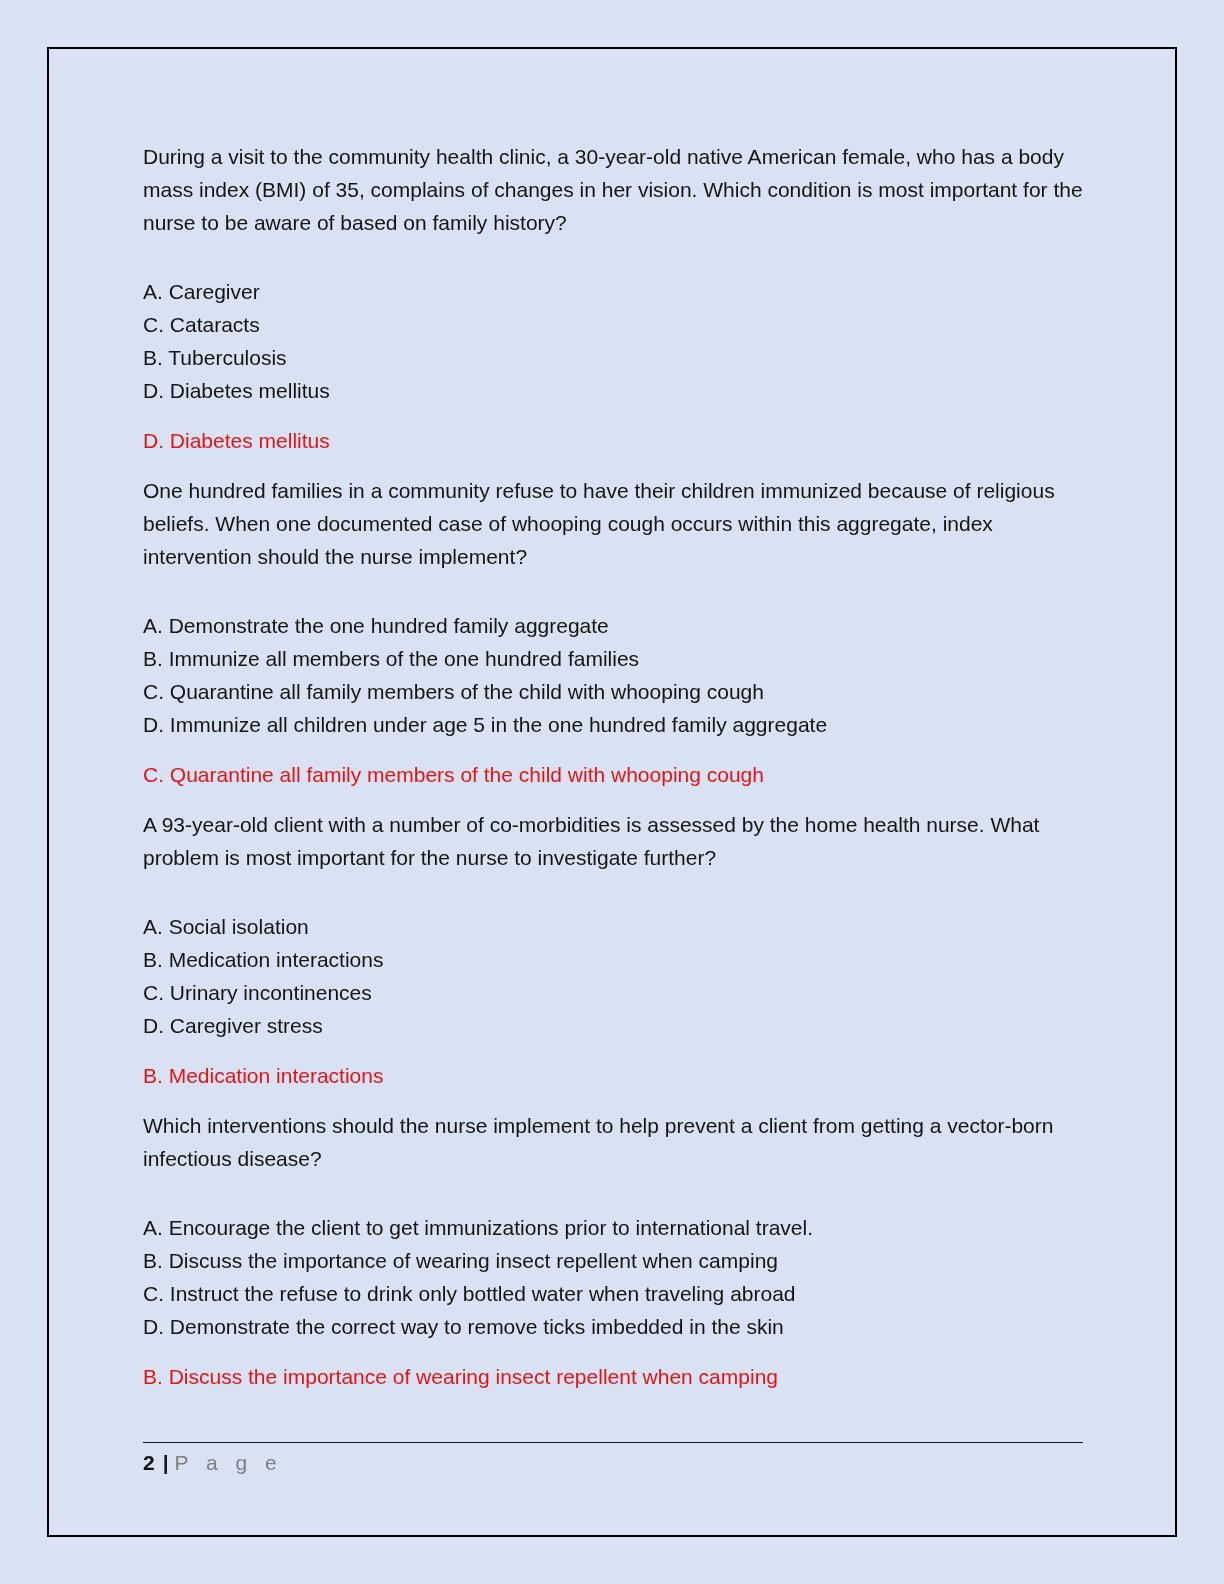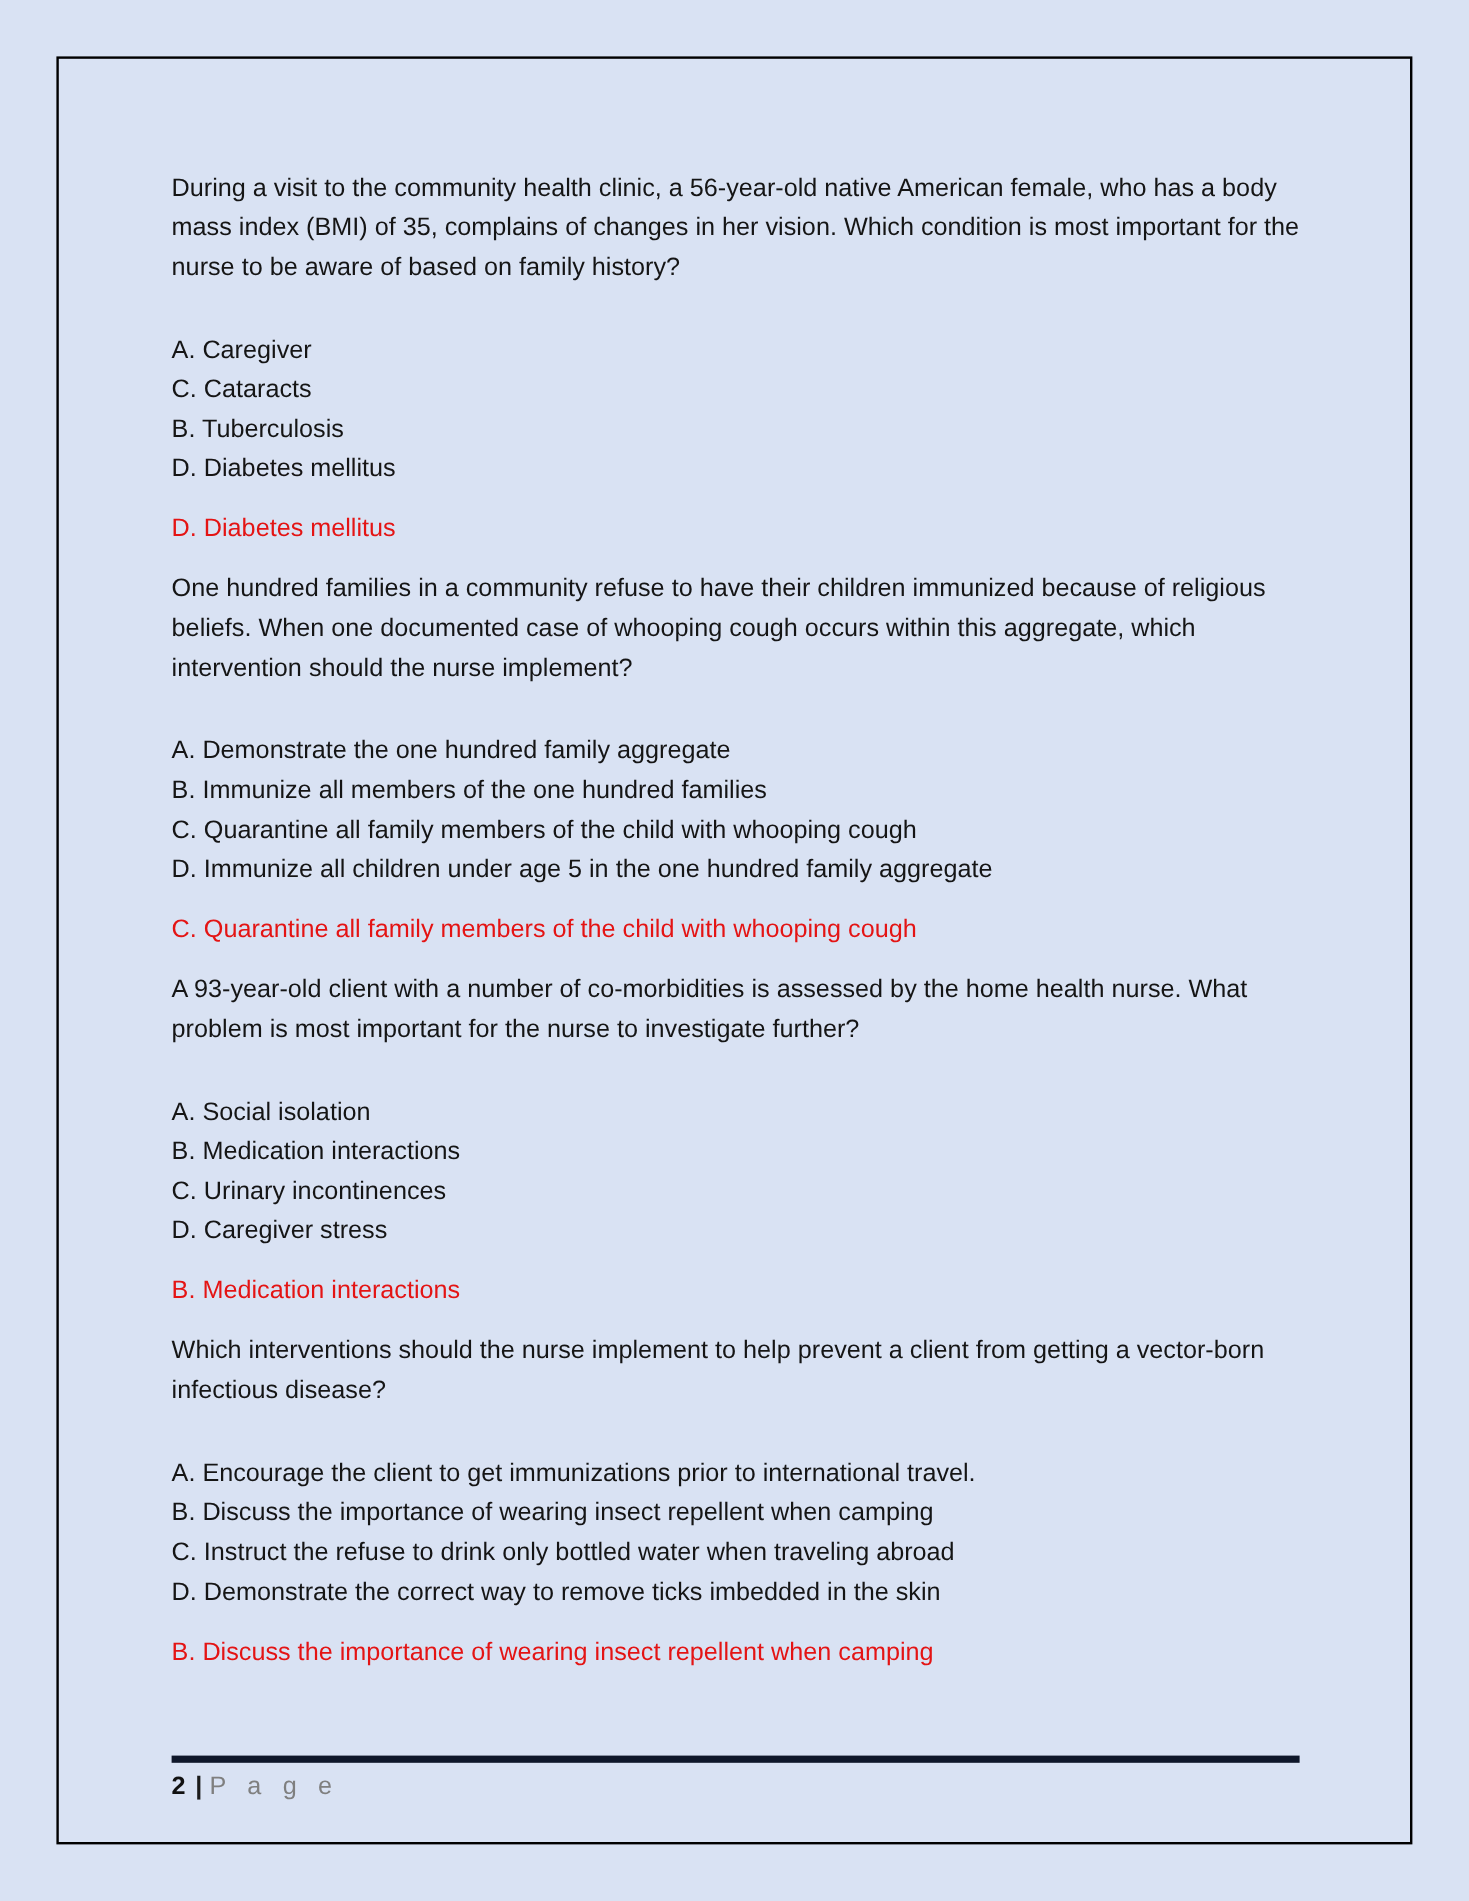--- a/index.html
+++ b/index.html
@@ -43,25 +43,24 @@
   }
   .q-answer {
     color: #e41414;
     margin: 0 0 17px 0;
   }
   .footer {
     position: absolute;
     left: 143px;
     top: 1442px;
     width: 940px;
-    border-top: 6px solid #0f172a;
+    border-top: 1px solid #0f172a;
     padding-top: 7px;
     font-size: 21px;
     line-height: 26px;
-    margin-top: 21px;
   }
   .footer .num {
     font-weight: bold;
     color: #111111;
   }
   .footer .sep {
     font-weight: bold;
     color: #1a1a1a;
     margin: 0 6px 0 8px;
   }
@@ -71,32 +70,32 @@
   }
 </style>
 </head>
 <body>
 
 <div class="page-border"></div>
 
 <div class="content">
 
   <div>
-    <p class="q-prompt">During a visit to the community health clinic, a 56-year-old native American female, who has a body mass index (BMI) of 35, complains of changes in her vision. Which condition is most important for the nurse to be aware of based on family history?</p>
+    <p class="q-prompt">During a visit to the community health clinic, a 30-year-old native American female, who has a body mass index (BMI) of 35, complains of changes in her vision. Which condition is most important for the nurse to be aware of based on family history?</p>
     <div class="q-options">
       <div class="q-option">A. Caregiver</div>
       <div class="q-option">C. Cataracts</div>
       <div class="q-option">B. Tuberculosis</div>
       <div class="q-option">D. Diabetes mellitus</div>
     </div>
     <p class="q-answer">D. Diabetes mellitus</p>
   </div>
 
   <div>
-    <p class="q-prompt">One hundred families in a community refuse to have their children immunized because of religious beliefs. When one documented case of whooping cough occurs within this aggregate, which intervention should the nurse implement?</p>
+    <p class="q-prompt">One hundred families in a community refuse to have their children immunized because of religious beliefs. When one documented case of whooping cough occurs within this aggregate, index intervention should the nurse implement?</p>
     <div class="q-options">
       <div class="q-option">A. Demonstrate the one hundred family aggregate</div>
       <div class="q-option">B. Immunize all members of the one hundred families</div>
       <div class="q-option">C. Quarantine all family members of the child with whooping cough</div>
       <div class="q-option">D. Immunize all children under age 5 in the one hundred family aggregate</div>
     </div>
     <p class="q-answer">C. Quarantine all family members of the child with whooping cough</p>
   </div>
 
   <div>

